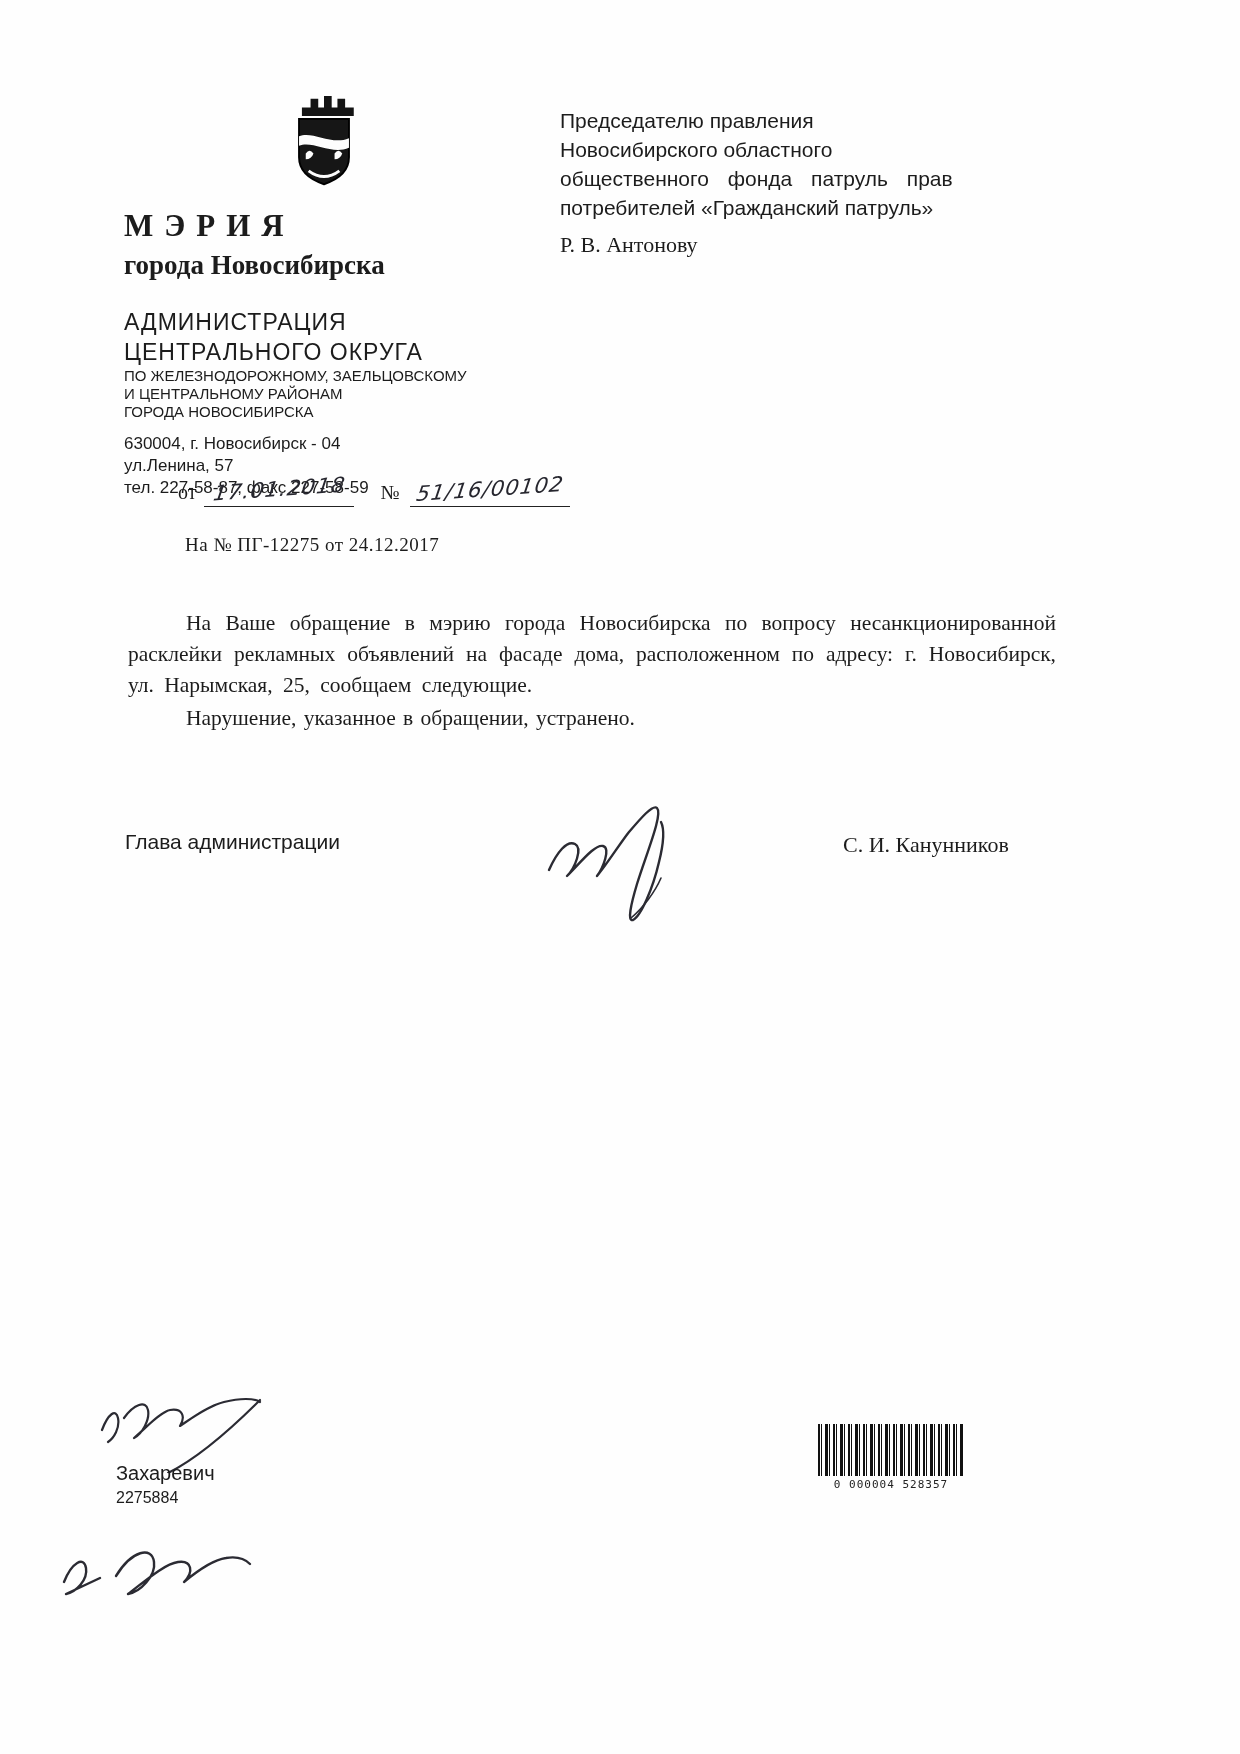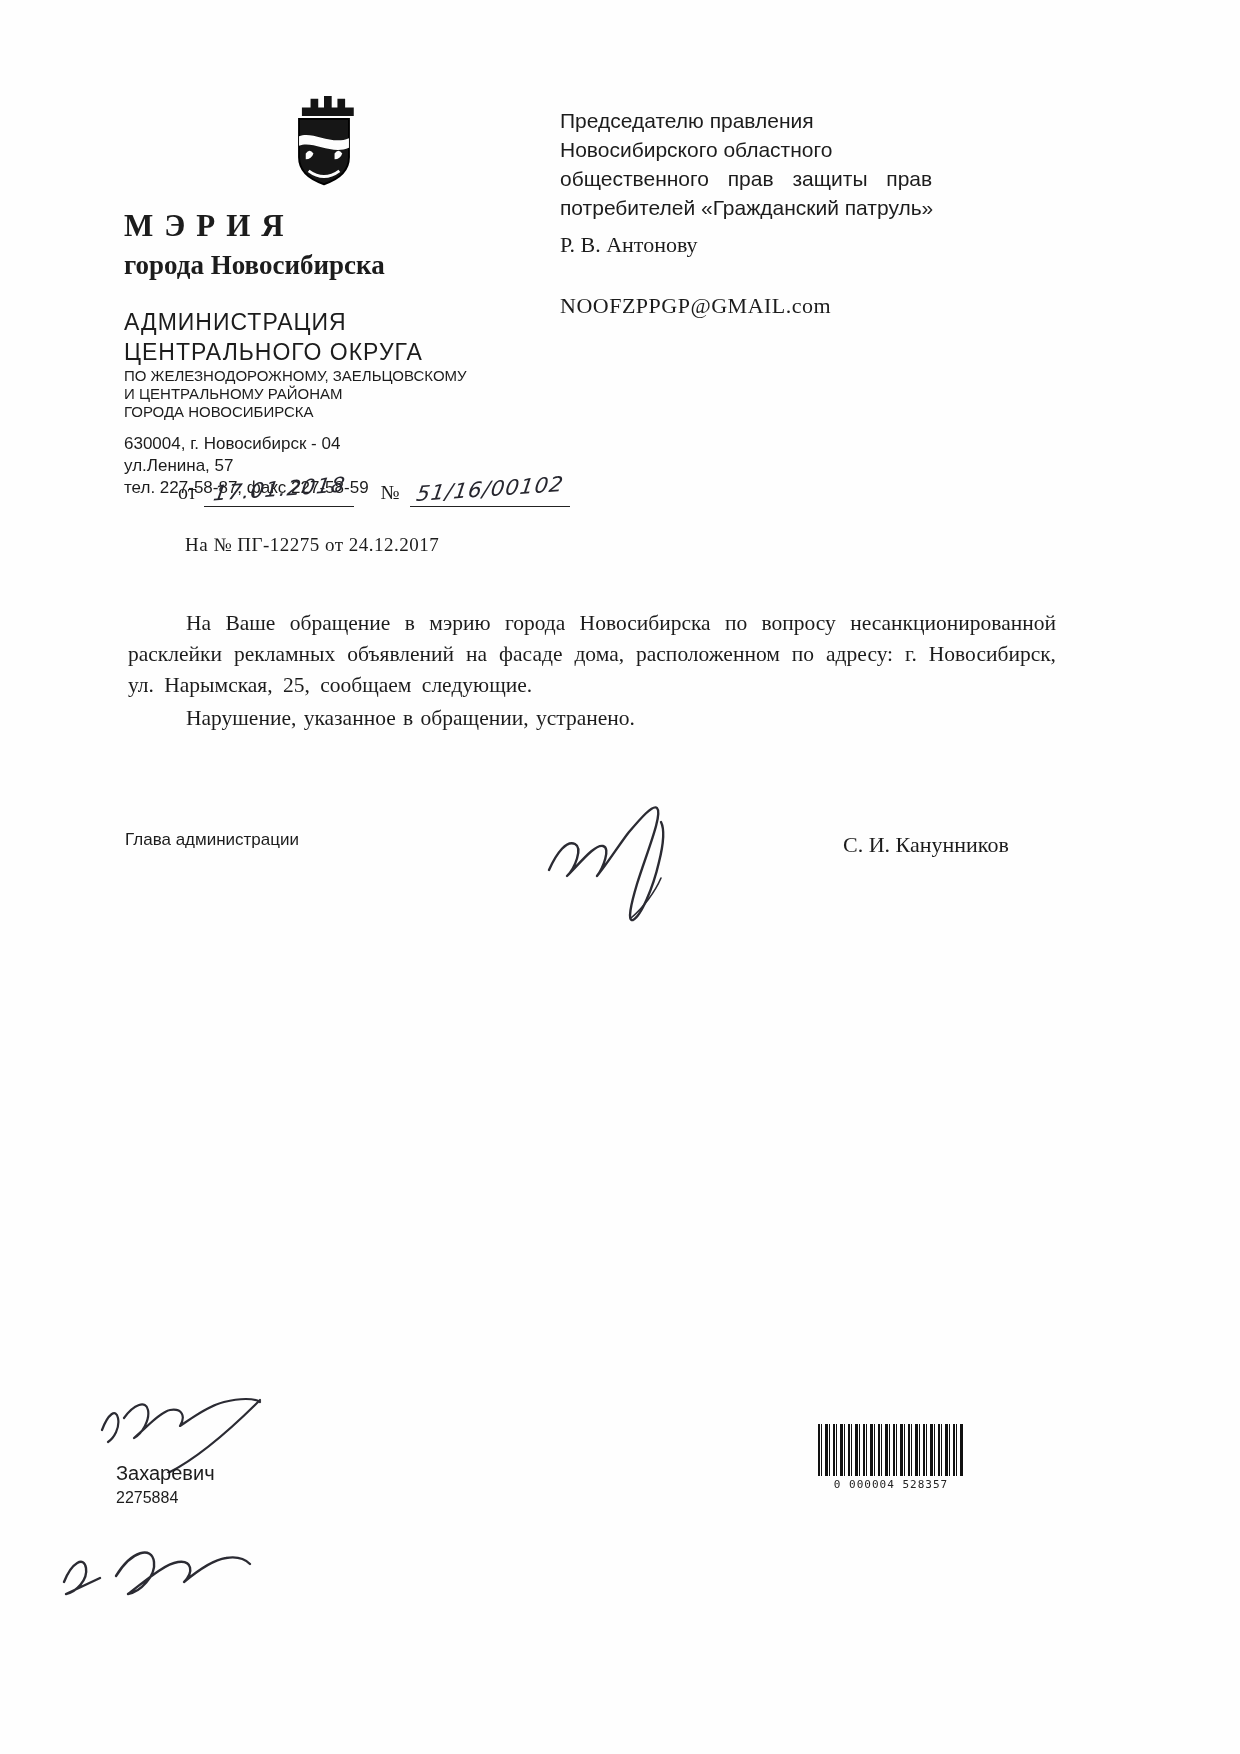--- a/index.html
+++ b/index.html
@@ -92,21 +92,21 @@
   .body-text{
     position:absolute;left:128px;top:608px;width:928px;
     font-size:21.5px;line-height:31px;
     text-align:justify;
   }
   .body-text p{margin:0;text-indent:58px;word-spacing:5px;}
   .body-text p + p{margin-top:2px;word-spacing:2px;}
   
   .sign-title{
     position:absolute;left:125px;top:830px;
-    font-size:17px;font-family:"Liberation Sans",sans-serif;
+    font-size:21px;font-family:"Liberation Sans",sans-serif;
   }
   .sign-name{
     position:absolute;left:843px;top:832px;
     font-size:22px;
   }
   .sig-center{position:absolute;left:535px;top:790px;}
   
   .exec-sig{position:absolute;left:92px;top:1378px;}
   .exec-name{
     position:absolute;left:116px;top:1462px;
@@ -182,24 +182,23 @@
 
   <div class="ref-line">
     <span class="ref-label">от</span><span class="blank date"><span class="hand">17.01.2018</span></span><span class="ref-label no-label">№</span><span class="blank num"><span class="hand">51/16/00102</span></span>
   </div>
 
   <div class="reply-line">На  №  ПГ-12275  от  24.12.2017</div>
 
   <div class="addressee">
     <div>Председателю правления</div>
     <div>Новосибирского областного</div>
-    <div class="addr-line-just">общественного прав защиты прав</div>
+    <div class="addr-line-just">общественного фонда патруль прав</div>
     <div>потребителей «Гражданский патруль»</div>
     <div class="addressee-name">Р. В. Антонову</div>
-    <div class="addressee-email">NOOFZPPGP@GMAIL.com</div>
   </div>
 
   <div class="body-text">
     <p>На Ваше обращение в  мэрию города Новосибирска по вопросу несанкционированной расклейки рекламных объявлений на фасаде дома, расположенном по адресу: г. Новосибирск, ул. Нарымская, 25, сообщаем следующие.</p>
     <p>Нарушение, указанное в обращении, устранено.</p>
   </div>
 
   <div class="sign-title">Глава администрации</div>
 
   <svg class="sig sig-center" width="175" height="145" viewBox="0 0 175 145">

